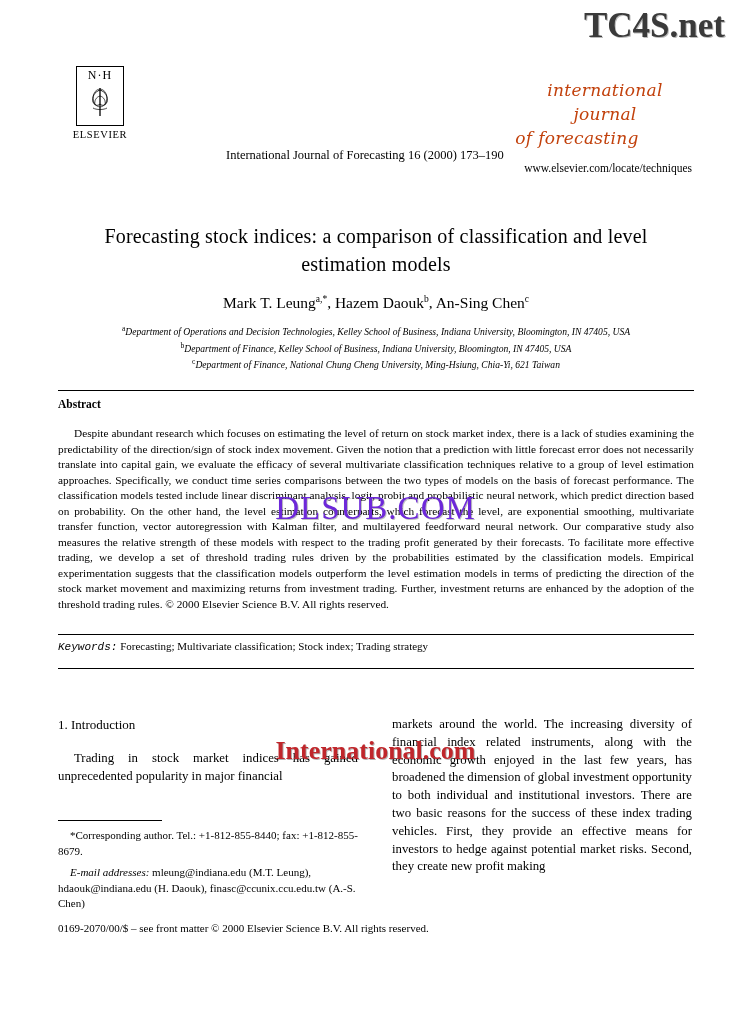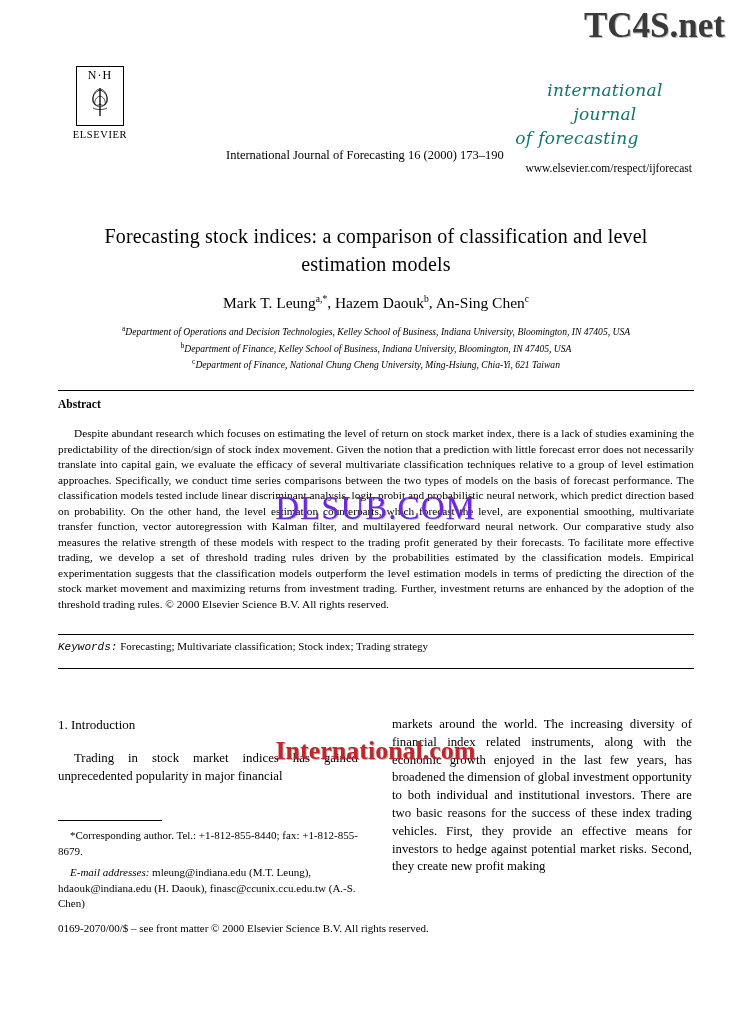--- a/index.html
+++ b/index.html
@@ -112,21 +112,21 @@
     right: 0px;
     top: 12px;
     width: 200px;
     text-align: center;
   }
   .journal-logo .line1,
   .journal-logo .line2 {
     font-family: "DejaVu Serif", serif;
     font-style: italic;
     font-size: 17px;
-    color: #0f766e;
+    color: #c2410c;
     line-height: 24px;
     letter-spacing: 0.3px;
   }
   .journal-logo .line1 { margin-left: 22px; }
   .journal-logo .line2 { margin-right: 34px; }
   .journal-url {
     position: absolute;
     right: 2px;
     top: 96px;
     font-size: 11.5px;
@@ -287,21 +287,21 @@
 
     <div class="journal-ref">
       <span>International Journal of Forecasting 16 (2000) 173–190</span>
     </div>
 
     <div class="journal-logo">
       <div class="line1">international journal</div>
       <div class="line2">of forecasting</div>
     </div>
 
-    <div class="journal-url">www.elsevier.com/respect/ijforecast</div>
+    <div class="journal-url">www.elsevier.com/locate/techniques</div>
   </div>
 
   <div class="title">Forecasting stock indices: a comparison of classification and level estimation models</div>
 
   <div class="authors">
     <span>Mark T. Leung</span><sup>a,*</sup>, <span>Hazem Daouk</span><sup>b</sup>, <span>An-Sing Chen</span><sup>c</sup>
   </div>
 
   <div class="affils">
     <div><sup>a</sup><span>Department of Operations and Decision Technologies, Kelley School of Business, Indiana University, Bloomington, IN 47405, USA</span></div>

